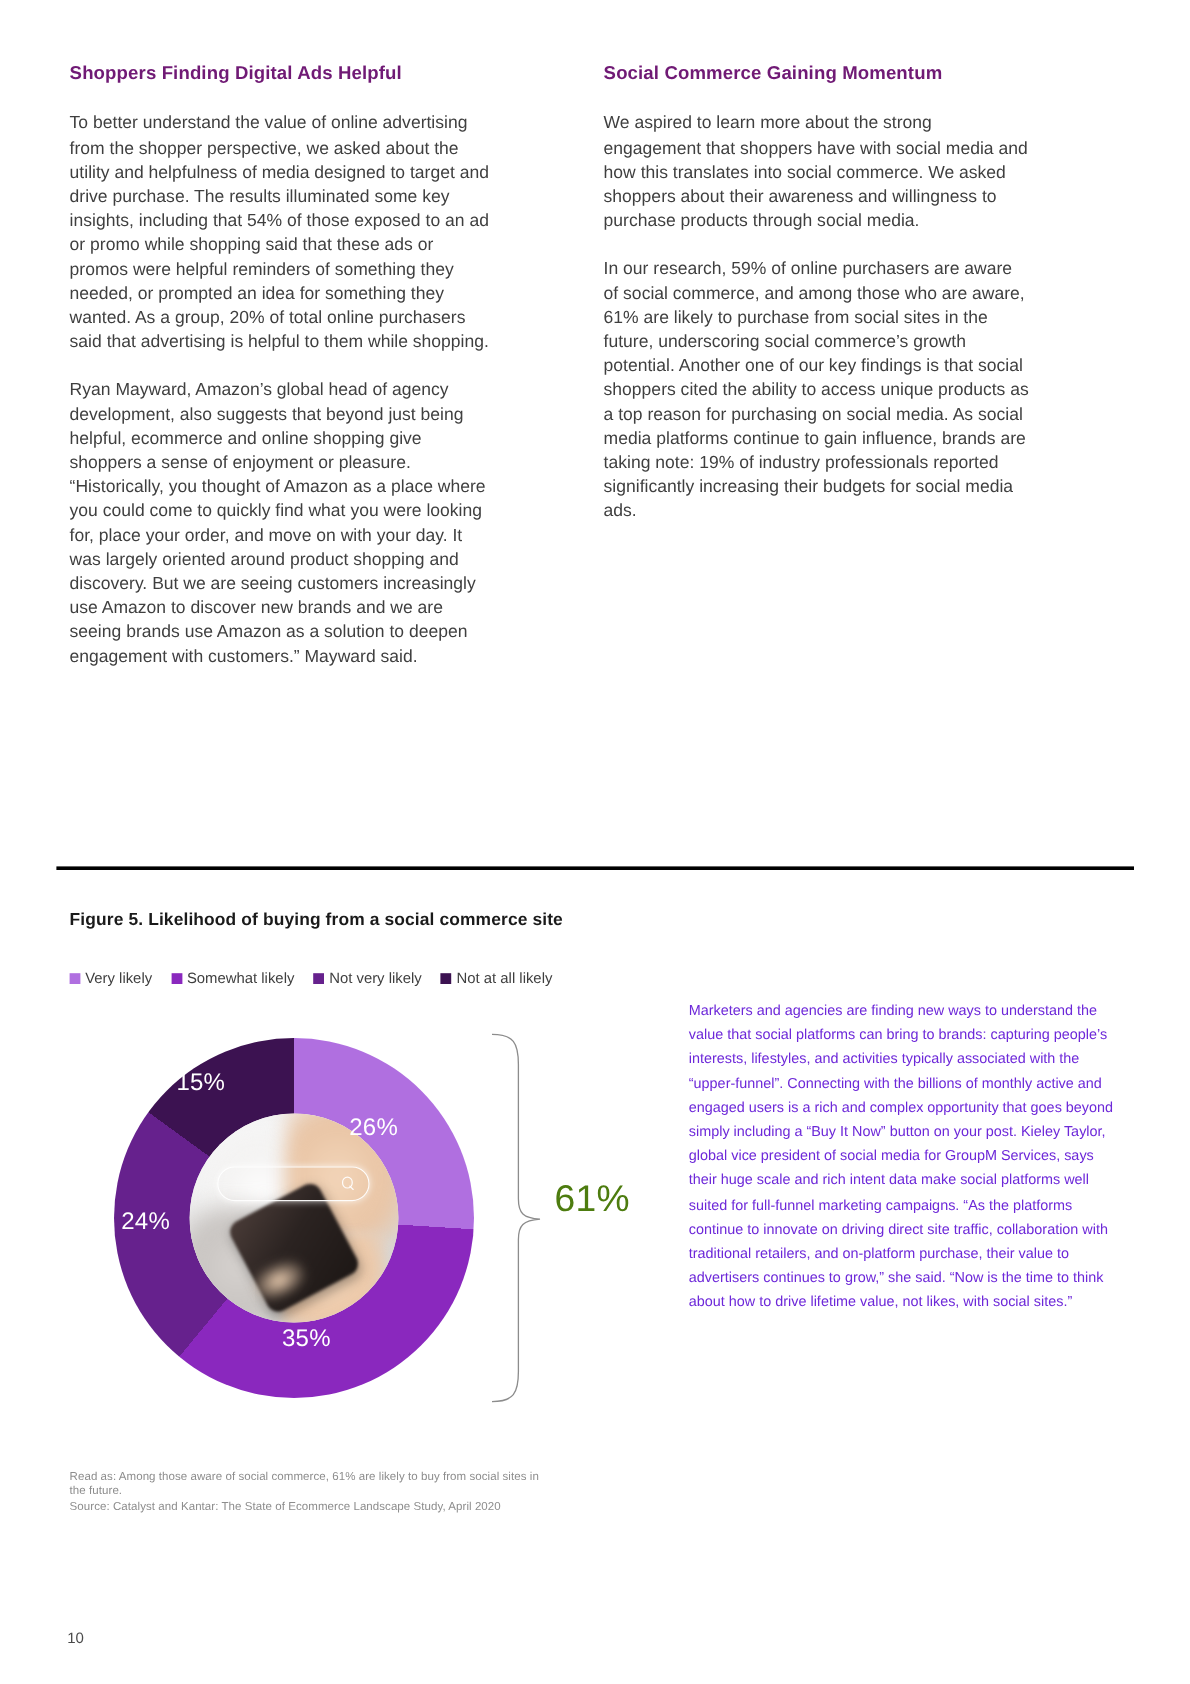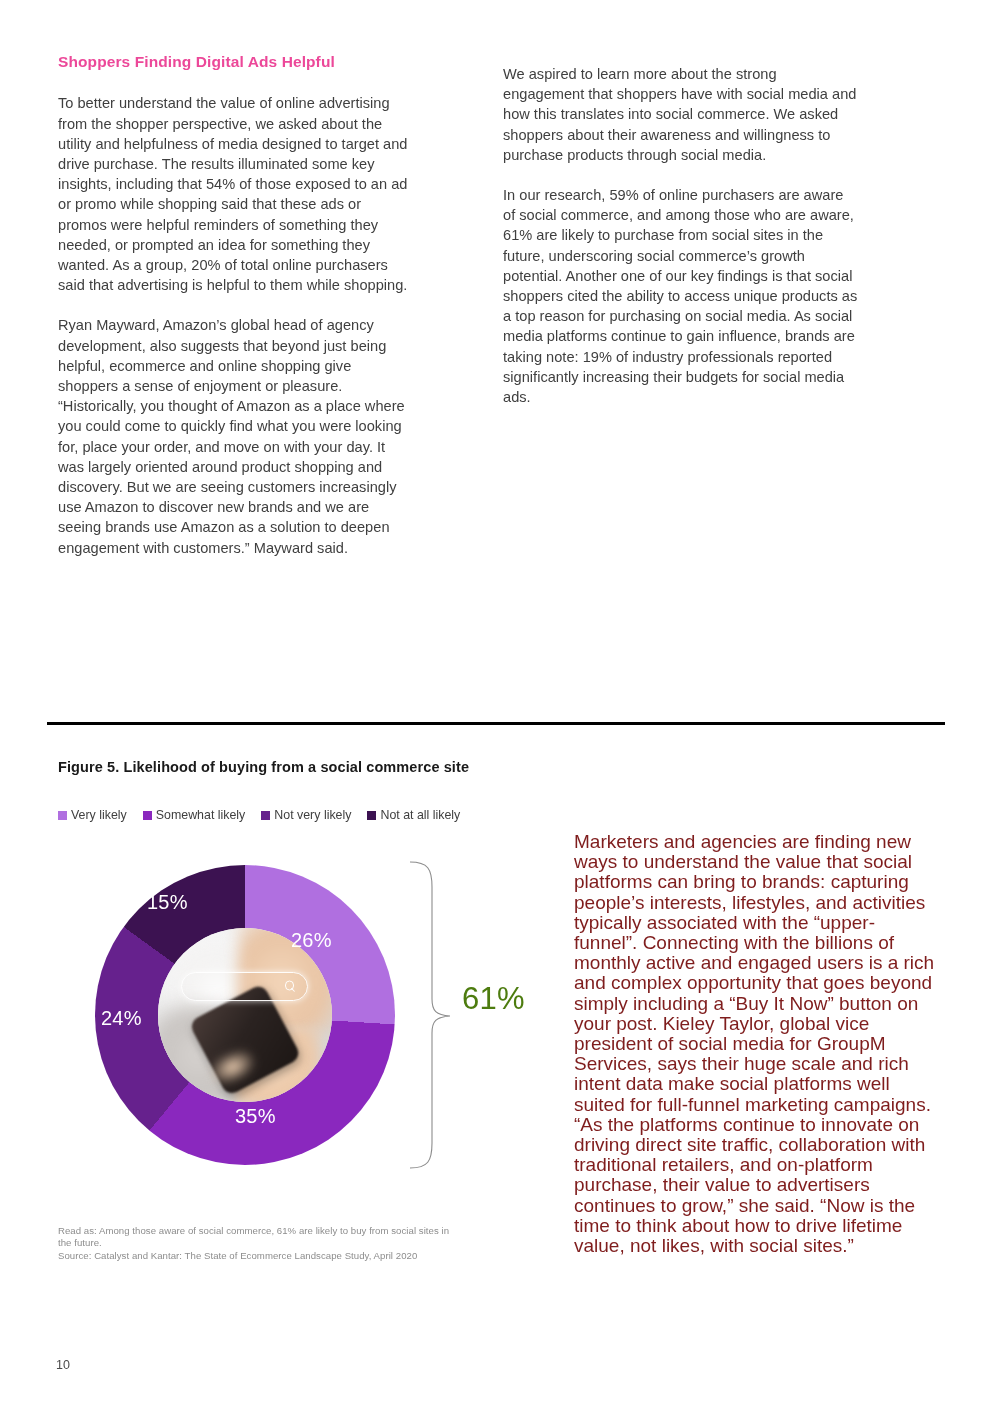--- a/index.html
+++ b/index.html
@@ -24,21 +24,21 @@
     width: 880px;
     display: flex;
     gap: 90px;
   }
   .col {
     width: 355px;
   }
   .col-heading {
     font-size: 15.5px;
     font-weight: bold;
-    color: #ec4899;
+    color: #701a75;
     letter-spacing: 0.1px;
     margin: 0 0 22px 0;
     line-height: 1.25;
   }
   .body-para {
     font-size: 14.6px;
     line-height: 20.2px;
     color: #3f3f3f;
     margin: 12px 0 20px 0;
     letter-spacing: 0.01px;
@@ -268,23 +268,23 @@
   .source-note div { white-space: pre-wrap; }
 
   
   .side-text {
     position: absolute;
     left: 574px;
     top: 832px;
     width: 364px;
   }
   .side-text p {
-    font-size: 19px;
+    font-size: 12px;
     line-height: 20.2px;
-    color: #7f1d1d;
+    color: #6d28d9;
     margin: 0;
   }
 
   
   .page-number {
     position: absolute;
     left: 56px;
     top: 1358px;
     font-size: 12.5px;
     color: #4a4a4a;
@@ -295,20 +295,21 @@
 
 <div class="top-section">
 
   <div class="col">
     <h2 class="col-heading">Shoppers Finding Digital Ads Helpful</h2>
     <p class="body-para">To better understand the value of online advertising from the shopper perspective, we asked about the utility and helpfulness of media designed to target and drive purchase. The results illuminated some key insights, including that 54% of those exposed to an ad or promo while shopping said that these ads or promos were helpful reminders of something they needed, or prompted an idea for something they wanted. As a group, 20% of total online purchasers said that advertising is helpful to them while shopping.</p>
     <p class="body-para">Ryan Mayward, Amazon’s global head of agency development, also suggests that beyond just being helpful, ecommerce and online shopping give shoppers a sense of enjoyment or pleasure. “Historically, you thought of Amazon as a place where you could come to quickly find what you were looking for, place your order, and move on with your day. It was largely oriented around product shopping and discovery. But we are seeing customers increasingly use Amazon to discover new brands and we are seeing brands use Amazon as a solution to deepen engagement with customers.” Mayward said.</p>
   </div>
 
   <div class="col">
+    <h2 class="col-heading">Social Commerce Gaining Momentum</h2>
     <p class="body-para">We aspired to learn more about the strong engagement that shoppers have with social media and how this translates into social commerce. We asked shoppers about their awareness and willingness to purchase products through social media.</p>
     <p class="body-para">In our research, 59% of online purchasers are aware of social commerce, and among those who are aware, 61% are likely to purchase from social sites in the future, underscoring social commerce’s growth potential. Another one of our key findings is that social shoppers cited the ability to access unique products as a top reason for purchasing on social media. As social media platforms continue to gain influence, brands are taking note: 19% of industry professionals reported significantly increasing their budgets for social media ads.</p>
   </div>
 
 </div>
 
 <div class="divider"></div>
 
 <div class="figure-title">Figure 5. Likelihood of buying from a social commerce site</div>
 

